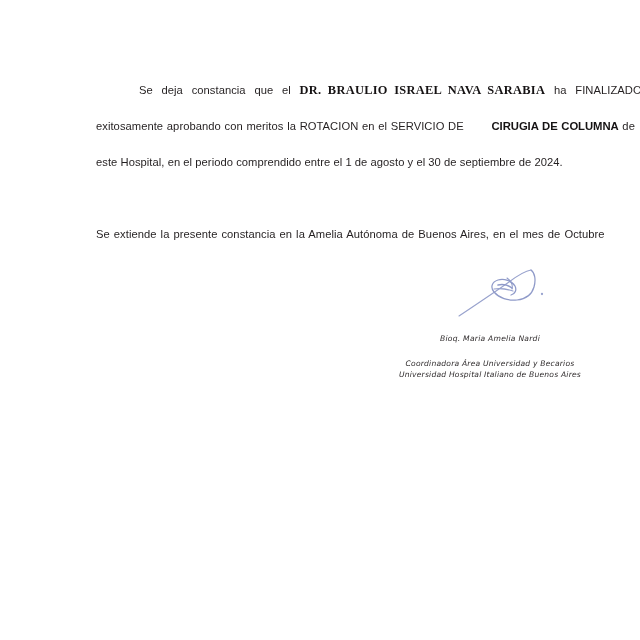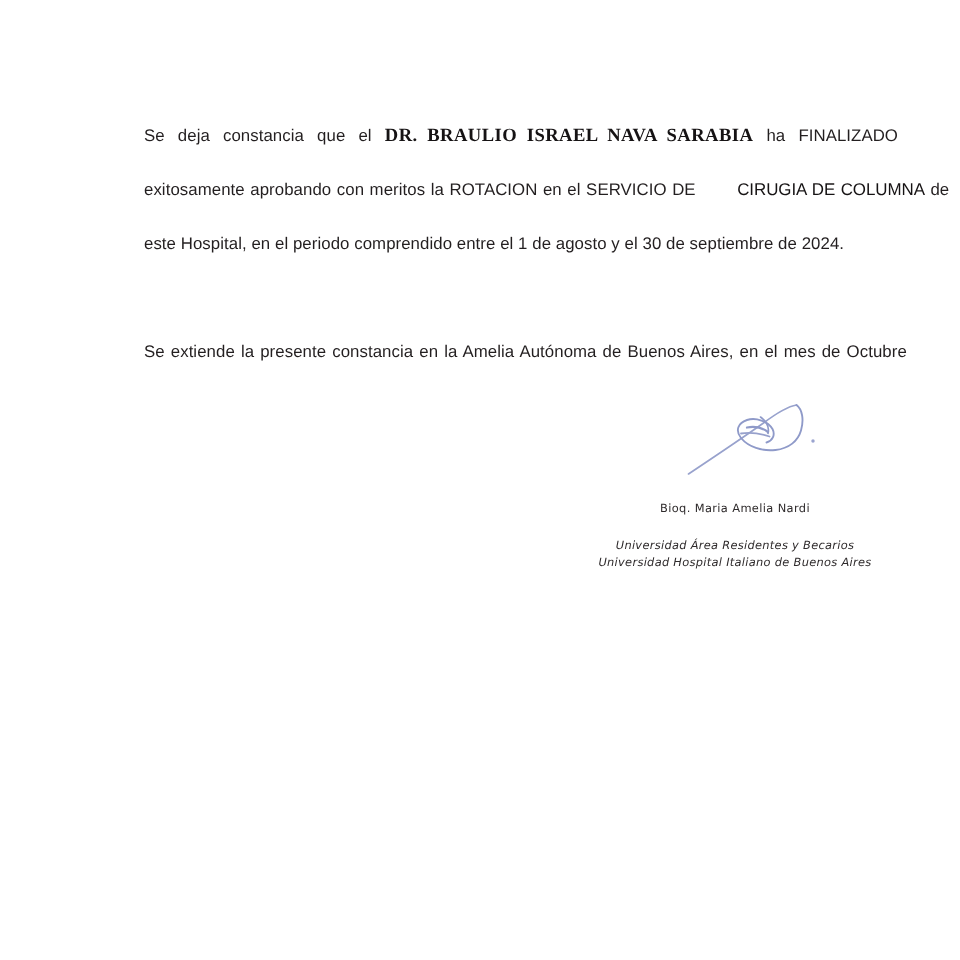--- a/index.html
+++ b/index.html
@@ -27,34 +27,34 @@
 
   .para-line {
     font-size: 11.2px;
     line-height: 36px;
     color: #231f20;
     white-space: nowrap;
     letter-spacing: 0.05px;
   }
 
   
-  .para-line.just-1 { word-spacing: 5.6px; }
+  .para-line.just-1 { word-spacing: 5.6px; margin-left: 43px; }
   .para-line.just-2 { word-spacing: 0.55px; }
   .para-line.just-4 { word-spacing: 0.9px; }
 
   .name-strong {
     font-family: "Liberation Serif", serif;
     font-weight: bold;
     font-size: 12.4px;
     letter-spacing: 0.3px;
     word-spacing: 3px;
     color: #161314;
   }
   .svc-strong {
-    font-weight: normal;
+    font-weight: bold;
     font-size: 11.3px;
     letter-spacing: -0.05px;
     color: #161314;
     padding-left: 24px;
   }
 
   .blank-line { height: 36px; }
 
   
   .sig-wrap {
@@ -69,20 +69,21 @@
   
   .signer {
     position: absolute;
     left: 370px;
     top: 334px;
     width: 240px;
     text-align: center;
   }
   .signer-name {
     font-family: "DejaVu Sans", sans-serif;
+    font-style: italic;
     font-size: 7.6px;
     color: #2f2b2c;
     letter-spacing: 0.25px;
     white-space: nowrap;
     text-align: center;
   }
   .signer-gap { height: 15px; }
   .signer-role {
     font-family: "DejaVu Sans", sans-serif;
     font-style: italic;
@@ -129,17 +130,17 @@
       <path d="M43 27 C 48 26, 53 27, 57 30" stroke="#8f9ac9" stroke-width="1.5" stroke-linecap="round" fill="none"></path>
       <path d="M39 31 C 45 30, 52 31, 58 33" stroke="#97a1cc" stroke-width="1.2" stroke-linecap="round" fill="none"></path>
       <path d="M52 20 C 56 23, 58 27, 57 31" stroke="#8f9ac9" stroke-width="1.1" stroke-linecap="round" fill="none"></path>
       <circle cx="87" cy="36" r="1.15" fill="#9aa4cf"></circle>
     </svg>
   </div>
 
   <div class="signer">
     <div class="signer-name">Bioq. Maria Amelia Nardi</div>
     <div class="signer-gap"></div>
-    <div class="signer-role">Universidad Área Residentes y Becarios</div>
+    <div class="signer-role">Coordinadora Área Universidad y Becarios</div>
     <div class="signer-role">Universidad  Hospital Italiano  de Buenos Aires</div>
   </div>
 
 </div>
 
 </body></html>

